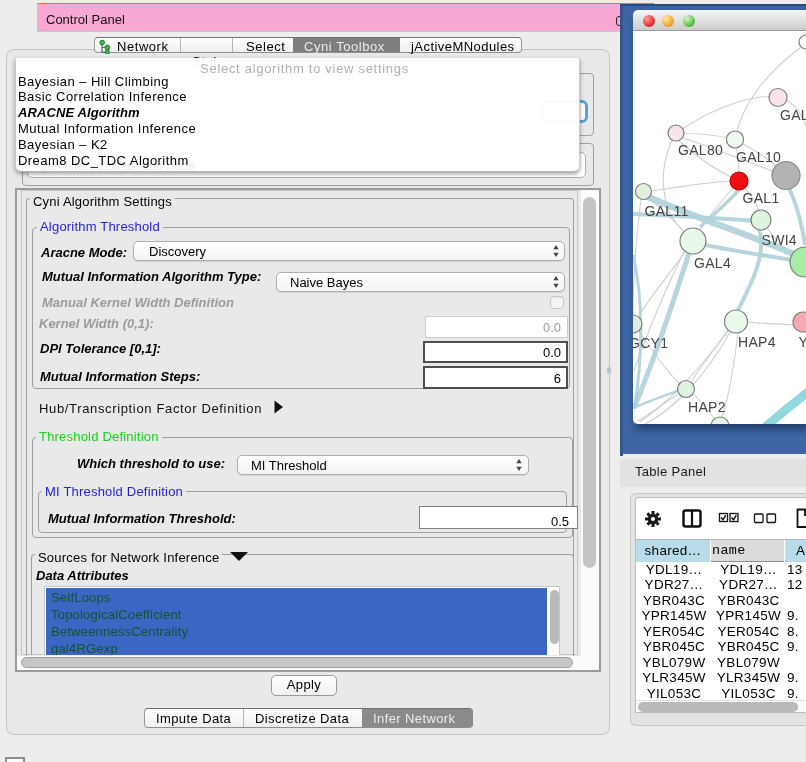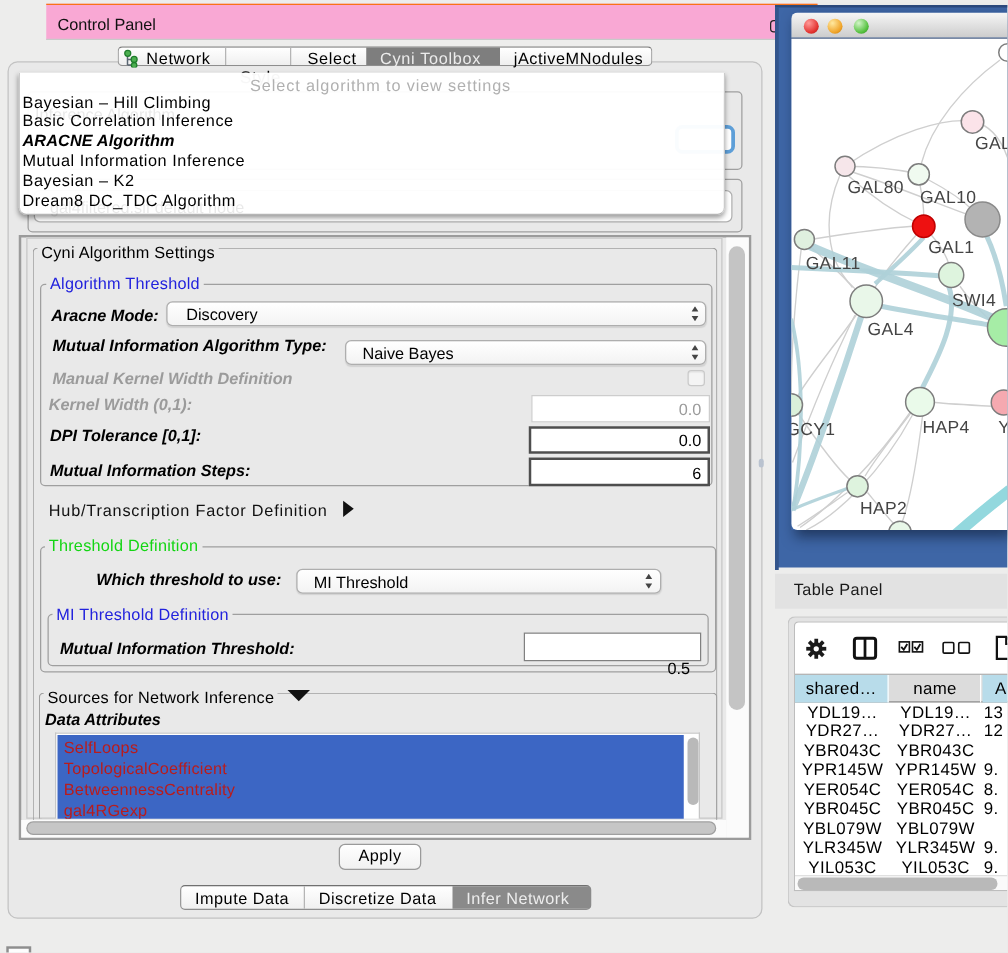--- a/index.html
+++ b/index.html
@@ -101,33 +101,33 @@
   <div class="abs" style="left:13px;top:2px;">MI Threshold</div>
   <svg class="abs" style="right:6px;top:3px;" width="6" height="12" viewBox="0 0 6 12">
       <path d="M3 0 L5.7 4.2 L0.3 4.2 Z" fill="#444"></path>
       <path d="M3 12 L5.7 7.8 L0.3 7.8 Z" fill="#444"></path>
     </svg>
 </div>
 
 <div class="grp" style="left:38px;top:491px;width:529px;height:42px;"></div>
 <div class="gtitle" style="left:42px;top:485px;color:#2222dd;">MI Threshold Definition</div>
 <div class="abs b f13" style="left:48px;top:512px;">Mutual Information Threshold:</div>
-<div class="fld" style="left:419px;top:506px;width:142px;height:23px;border:1px solid #808080;color:#000;padding:20px 8px 0 0;">0.5</div>
+<div class="fld" style="left:419px;top:506px;width:159px;height:23px;border:1px solid #808080;color:#000;padding:7px 8px 0 0;">0.5</div>
 
 <div class="abs" style="left:31px;top:554px;width:543px;height:101px;border:1px solid #9f9f9f;border-bottom:none;border-radius:4px 4px 0 0;"></div>
 <div class="gtitle" style="left:35px;top:551px;color:#000;">Sources for Network Inference</div>
 <svg class="abs" style="left:229px;top:551px;" width="20" height="11" viewBox="0 0 20 11">
     <path d="M1 1 L19 1 L10 10 Z" fill="#111"></path>
   </svg>
 
 <div class="abs b f13" style="left:36px;top:569px;">Data Attributes</div>
 
 <div class="abs" style="left:44px;top:586px;width:516px;height:69px;background:#fff;border:1px solid #c6c6c6;border-bottom:none;overflow:hidden;">
   <div class="abs" style="left:1px;top:1px;width:501px;height:68px;background:#3c66c4;"></div>
-  <div class="abs" style="left:6px;top:2px;font-size:13px;letter-spacing:0.2px;color:#b91c1c;line-height:17px;">SelfLoops<br>TopologicalCoefficient<br>BetweennessCentrality<br>gal4RGexp</div>
+  <div class="abs" style="left:6px;top:2px;font-size:13px;letter-spacing:0.2px;color:#14532d;line-height:17px;">SelfLoops<br>TopologicalCoefficient<br>BetweennessCentrality<br>gal4RGexp</div>
   <div class="abs" style="left:505px;top:3px;width:9px;height:54px;background:#b9b9b9;border-radius:5px;"></div>
 </div>
 
 <div class="abs" style="left:17px;top:656px;width:564px;height:14px;background:#fbfbfb;"></div>
 <div class="abs" style="left:21px;top:657px;width:552px;height:11px;background:#c6c6c6;border:1px solid #9f9f9f;border-radius:6px;"></div>
 <div class="abs" style="left:581px;top:190px;width:18px;height:480px;background:#fbfbfb;"></div>
 <div class="abs" style="left:583px;top:197px;width:13px;height:371px;background:#c4c4c4;border-radius:7px;"></div>
 
 <div class="abs" style="left:271px;top:675px;width:66px;height:21px;background:linear-gradient(#ffffff,#f1f1f1);border:1px solid #9a9a9a;border-radius:5px;text-align:center;font-size:13px;padding-top:1px;letter-spacing:0.4px;">Apply</div>
 
@@ -278,21 +278,21 @@
       <rect x="131" y="16" width="8.5" height="8.5" rx="1"></rect>
     </g>
     <g stroke="#111" stroke-width="1.8" fill="none">
       <path d="M161.5 11.5 h7.5 l5.5 5.5 v12 h-13 z"></path>
       <path d="M169 11.5 v5.5 h5.5"></path>
     </g>
   </svg>
 
   <div class="abs" style="left:0;top:41px;width:171px;height:23px;background:#dcdcdc;border-top:1px solid #b5b5b5;border-bottom:1px solid #8f8f8f;font-size:13.5px;letter-spacing:0.3px;">
     <div class="abs" style="left:0;top:0;width:75px;height:22px;background:#b8dcea;border-right:1px solid #ffffff;text-align:center;padding-top:3px;">shared…</div>
-    <div class="abs" style="left:76px;top:0;width:73px;height:22px;border-right:1px solid #ffffff;text-align:center;padding-top:3px;">name</div>
+    <div class="abs" style="left:76px;top:0;width:73px;height:22px;border-right:1px solid #ffffff;text-align:left;padding-top:3px;font-family:Liberation Mono, monospace;">name</div>
     <div class="abs" style="left:150px;top:0;width:21px;height:22px;background:#b8dcea;padding:3px 0 0 10px;">A</div>
   </div>
 
   <div class="abs" style="left:0;top:62.5px;width:171px;height:139px;overflow:hidden;font-size:13.5px;letter-spacing:0.3px;color:#000;">
     <div class="abs" style="left:0;top:1px;width:76px;text-align:center;line-height:15.5px;">YDL19…<br>YDR27…<br>YBR043C<br>YPR145W<br>YER054C<br>YBR045C<br>YBL079W<br>YLR345W<br>YIL053C</div>
     <div class="abs" style="left:76px;top:1px;width:73px;text-align:center;line-height:15.5px;">YDL19…<br>YDR27…<br>YBR043C<br>YPR145W<br>YER054C<br>YBR045C<br>YBL079W<br>YLR345W<br>YIL053C</div>
     <div class="abs" style="left:151px;top:1px;width:20px;line-height:15.5px;">13<br>12<br>&nbsp;<br>9.<br>8.<br>9.<br>&nbsp;<br>9.<br>9.</div>
   </div>
 
   <div class="abs" style="left:0;top:202px;width:171px;height:14px;background:#fafafa;border-top:1px solid #e0e0e0;"></div>

